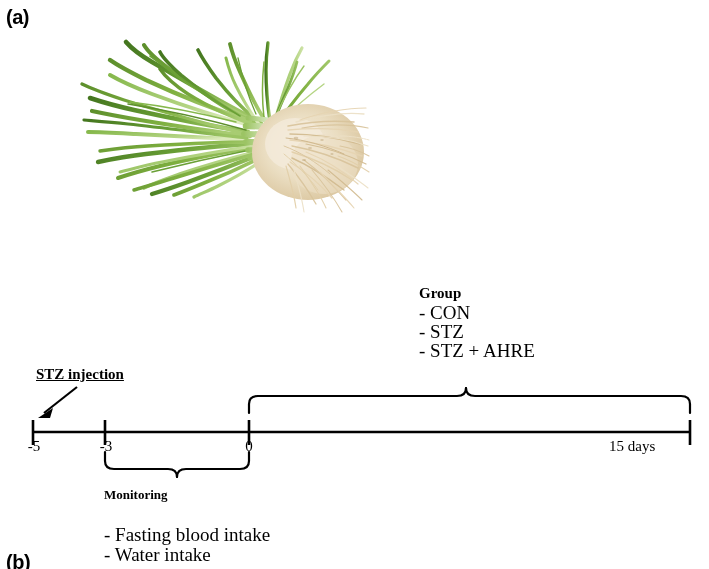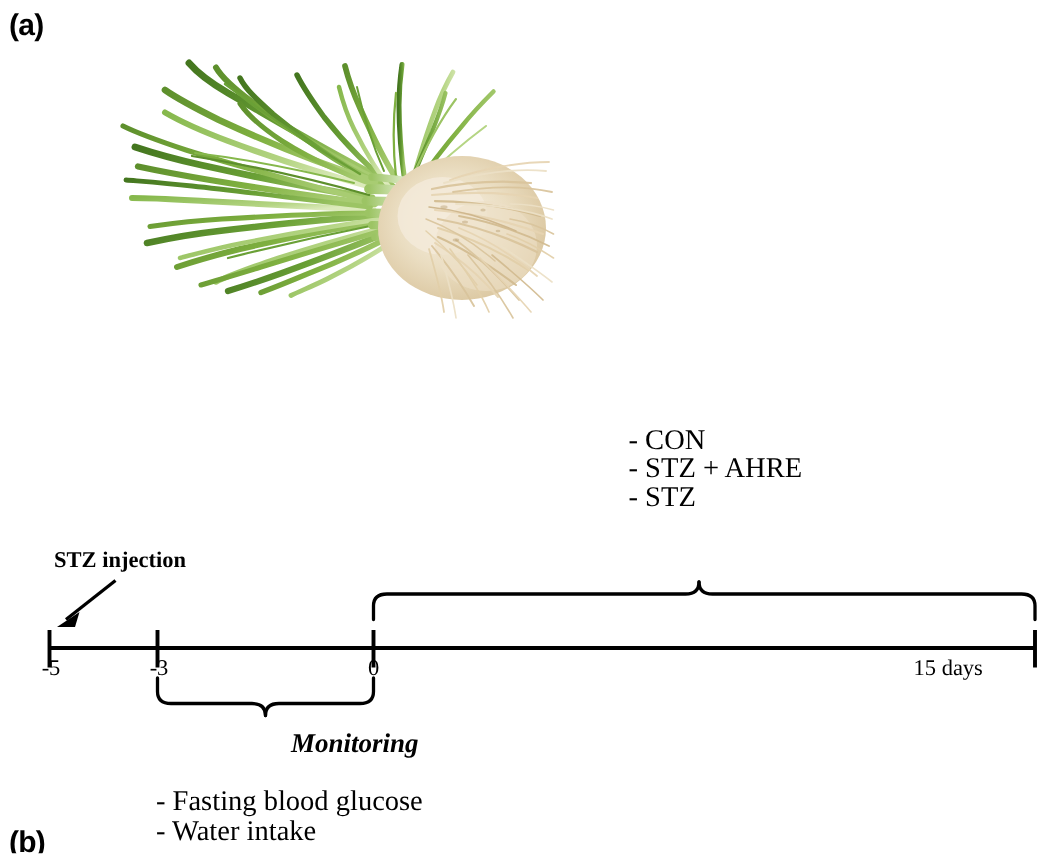--- a/index.html
+++ b/index.html
@@ -51,20 +51,21 @@
     width: 709px; height: 299px;
   }
   #timeline-svg { position: absolute; left: 0; top: 0; }
 
   .tl-text {
     position: absolute;
     font-family: "Liberation Serif", serif;
     font-size: 15px;
     color: #000;
     white-space: nowrap;
+    text-decoration: underline;
   }
   .tl-text.bold { font-weight: bold; }
   .tick-label {
     position: absolute;
     font-family: "Liberation Serif", serif;
     font-size: 15px;
     color: #000;
     white-space: nowrap;
     text-align: center;
   }
@@ -83,25 +84,24 @@
     left: 419px; top: 14px;
     line-height: 19px;
   }
   #monitoring-block {
     position: absolute;
     left: 104px; top: 215px;
     line-height: 20px;
   }
   #monitoring-title {
     display: block;
-    text-align: right;
+    text-align: left;
     width: 175px;
     font-weight: bold;
-    font-size: 18px;
-    font-style: italic;
+    font-size: 13px;
   }
   .group-title {
     display: block;
     font-weight: bold;
     font-size: 15px;
   }
   .list-item {
     display: block;
     font-size: 19px;
   }
@@ -282,27 +282,28 @@
     </svg>
 
     <div class="tick-label" id="tick-label-0">-5</div>
     <div class="tick-label" id="tick-label-1">-3</div>
     <div class="tick-label" id="tick-label-2">0</div>
     <div class="tick-label" id="tick-label-3">15 days</div>
 
     <div class="tl-text bold" id="stz-injection-label">STZ injection</div>
 
     <div id="group-block">
+      <span class="group-title">Group</span>
       <span class="list-item">- CON</span>
+      <span class="list-item">- STZ</span>
       <span class="list-item">- STZ + AHRE</span>
-      <span class="list-item">- STZ</span>
     </div>
 
     <div id="monitoring-block">
       <span id="monitoring-title">Monitoring</span>
       <span id="monitoring-items">
-        <span class="list-item">- Fasting blood glucose</span>
+        <span class="list-item">- Fasting blood intake</span>
         <span class="list-item">- Water intake</span>
       </span>
     </div>
 
   </div>
 </div>
 
 </body></html>

